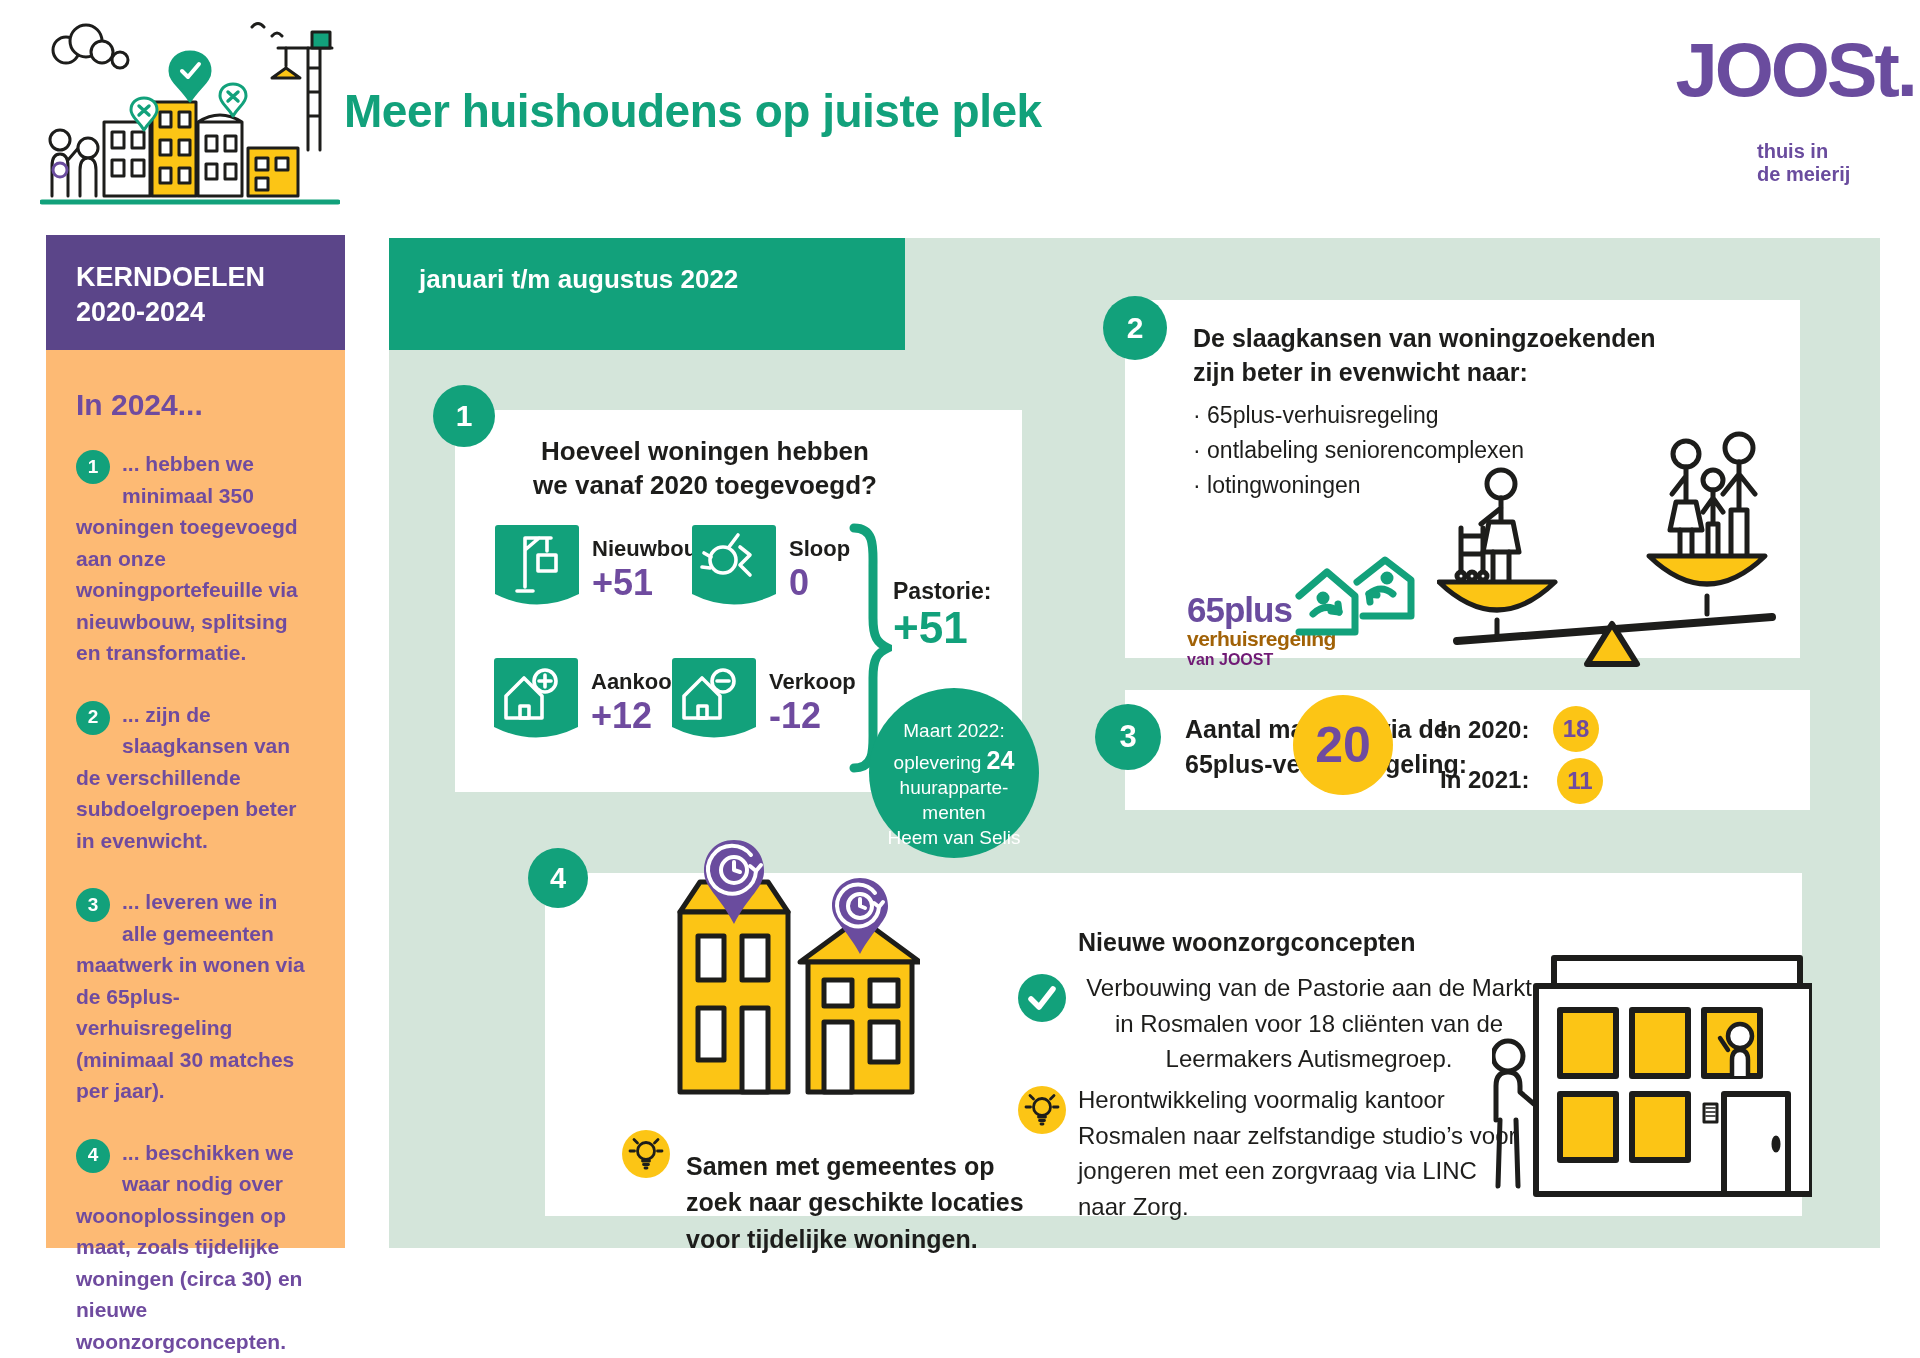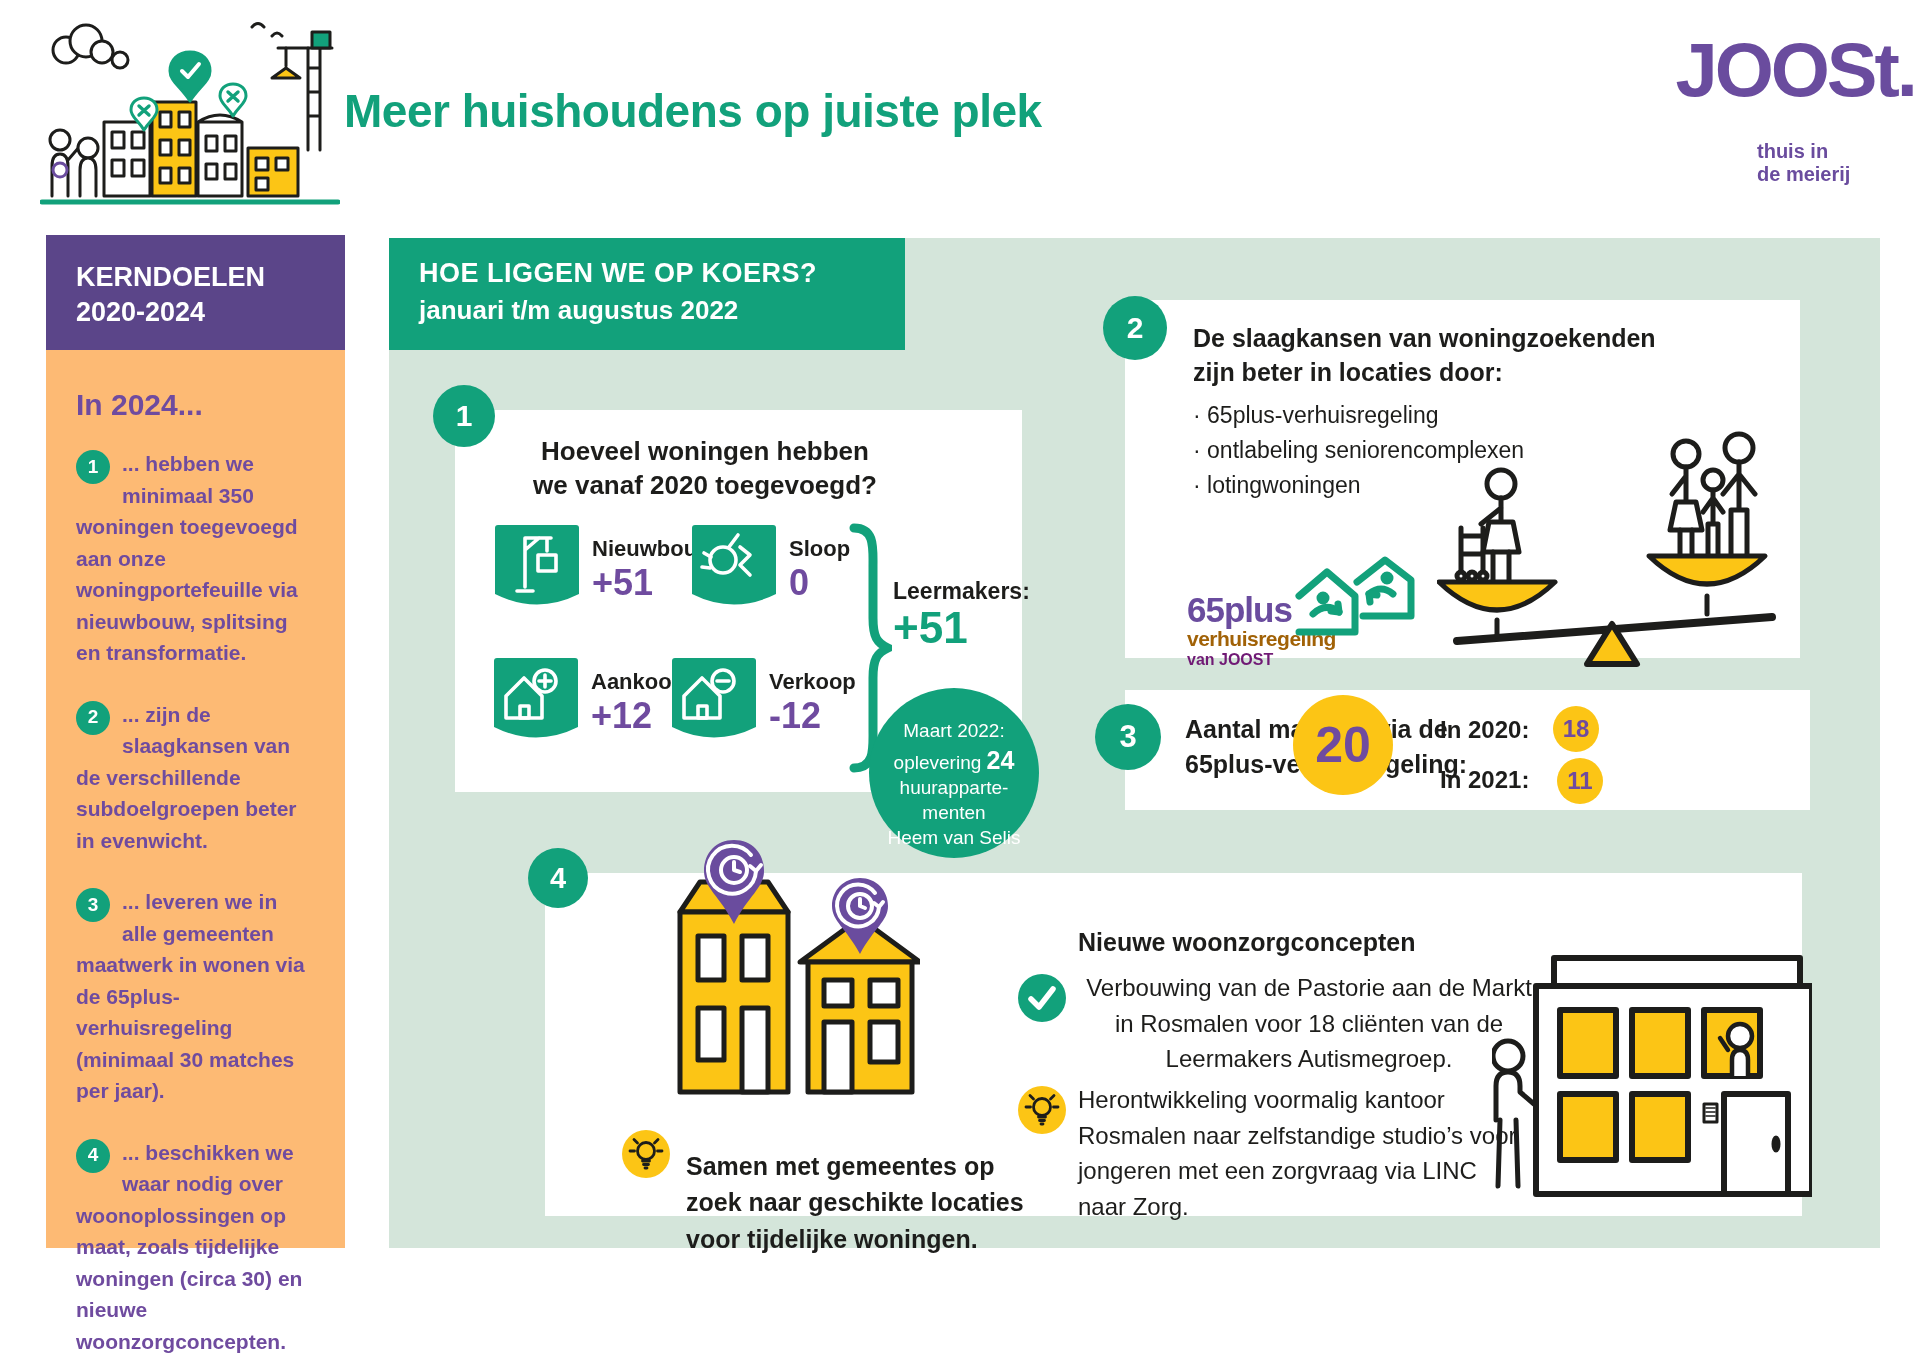--- a/index.html
+++ b/index.html
@@ -162,21 +162,20 @@
     </div>
     <div class="side-item">
       <span class="num">4</span>
       <span>... beschikken we waar nodig over woonoplossingen op maat, zoals tijdelijke woningen (circa 30) en nieuwe woonzorgconcepten.</span>
     </div>
   </div>
 
   <div class="abs panel" style="left:389px;top:238px;width:1491px;height:1010px;"></div>
 
   <div class="abs banner" style="left:389px;top:238px;width:516px;height:112px;z-index:2;">
-    <div class="l1">HOE LIGGEN WE OP KOERS?</div>
     <div class="l2">januari t/m augustus 2022</div>
   </div>
 
   <div class="abs card" style="left:455px;top:410px;width:567px;height:382px;z-index:1;"></div>
   <div class="abs num-circle" style="left:433px;top:385px;width:62px;height:62px;font-size:30px;">1</div>
 
   <div class="abs q-head" style="left:465px;top:435px;width:480px;z-index:2;">
     <div>Hoeveel woningen hebben</div>
     <div>we vanaf 2020 toegevoegd?</div>
   </div>
@@ -240,38 +239,38 @@
     <div>
       <div class="tile-label">Verkoop</div>
       <div class="tile-value">-12</div>
     </div>
   </div>
 
   <svg class="abs" style="left:846px;top:522px;z-index:2;" width="46" height="252" viewBox="0 0 46 252">
     <path d="M8,6 C29,6 27,26 27,45 L27,96 C27,115 31,121 42,126 C31,131 27,137 27,156 L27,207 C27,226 29,246 8,246" fill="none" stroke="#12a17b" stroke-width="9" stroke-linecap="round"></path>
   </svg>
   <div class="abs" style="left:893px;top:578px;z-index:2;">
-    <div class="eff-label">Leermakers:</div>
+    <div class="eff-label">Pastorie:</div>
     <div class="eff-value">+51</div>
   </div>
 
   <div class="abs note-circle" style="left:869px;top:688px;width:170px;height:170px;">
     <div>Maart 2022:</div>
     <div><span>oplevering </span><span class="big">24</span></div>
     <div>huurapparte-</div>
     <div>menten</div>
     <div>Heem van Selis</div>
   </div>
 
   <div class="abs card" style="left:1125px;top:300px;width:675px;height:358px;z-index:1;"></div>
   <div class="abs num-circle" style="left:1103px;top:296px;width:64px;height:64px;font-size:30px;">2</div>
 
   <div class="abs s2-head" style="left:1193px;top:322px;z-index:2;">
     <div>De slaagkansen van woningzoekenden</div>
-    <div>zijn beter in locaties door:</div>
+    <div>zijn beter in evenwicht naar:</div>
   </div>
   <div class="abs s2-bullets" style="left:1193px;top:398px;z-index:2;">
     <div>· 65plus-verhuisregeling</div>
     <div>· ontlabeling seniorencomplexen</div>
     <div>· lotingwoningen</div>
   </div>
 
   <div class="abs" style="left:1187px;top:592px;z-index:2;">
     <div class="l65-1">65plus</div>
     <div class="l65-2">verhuisregeling</div>

